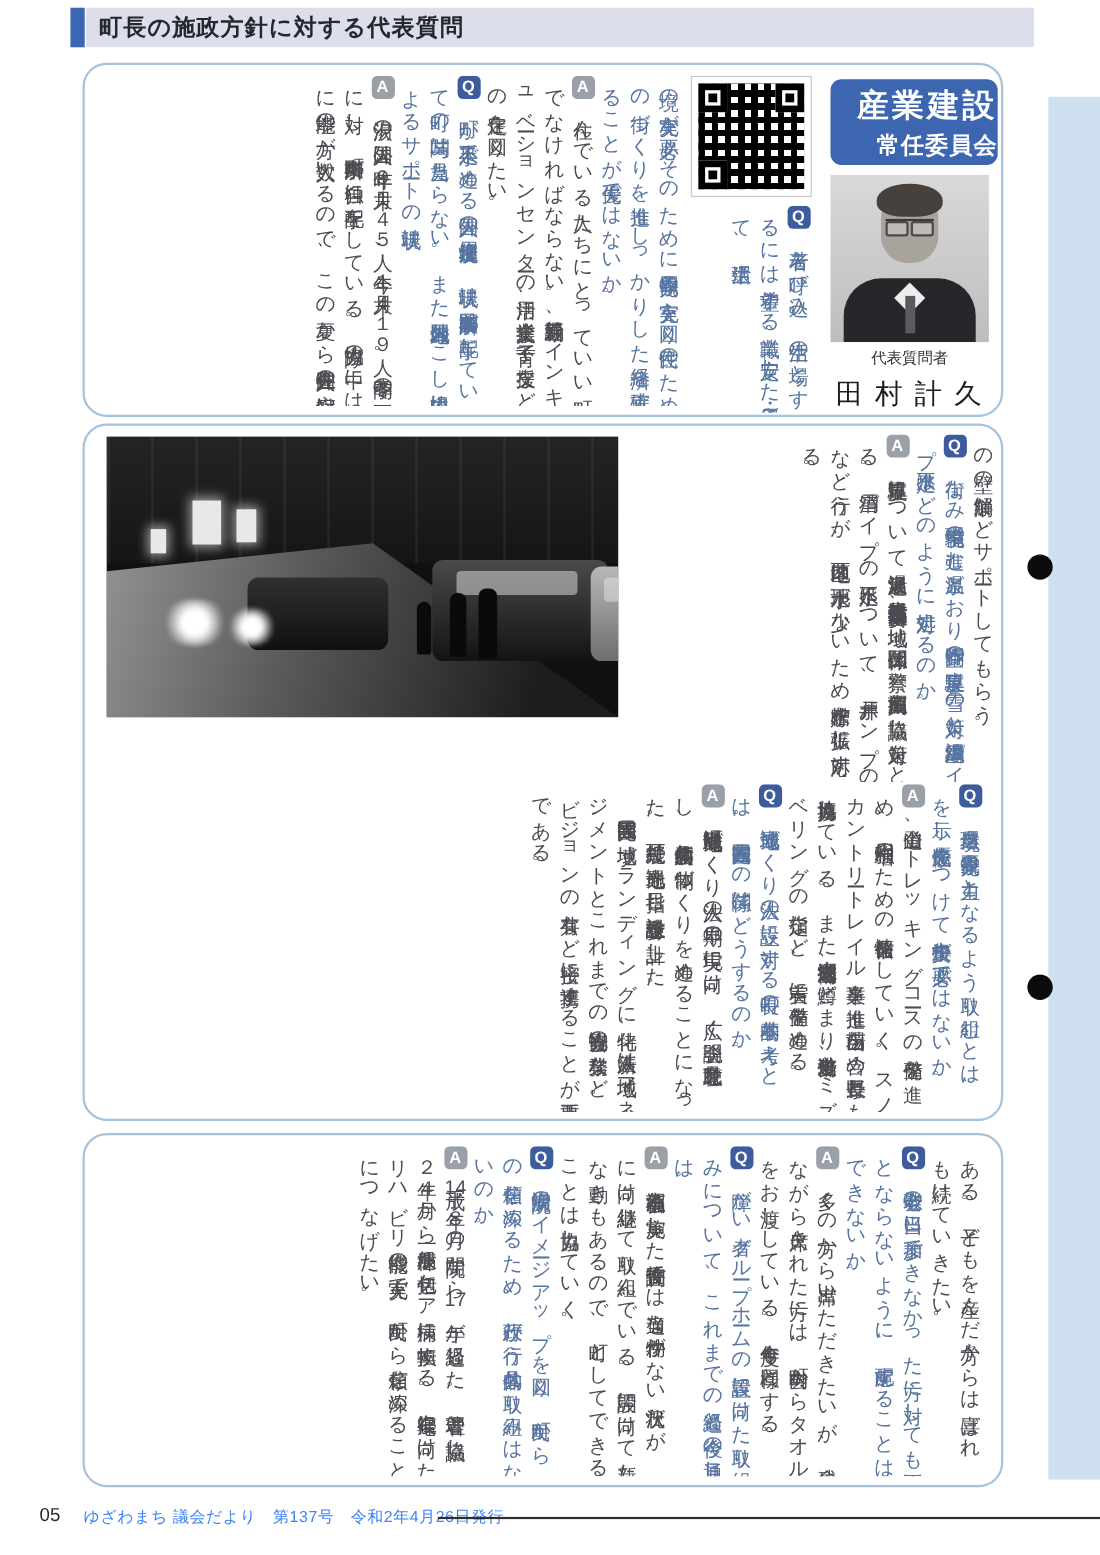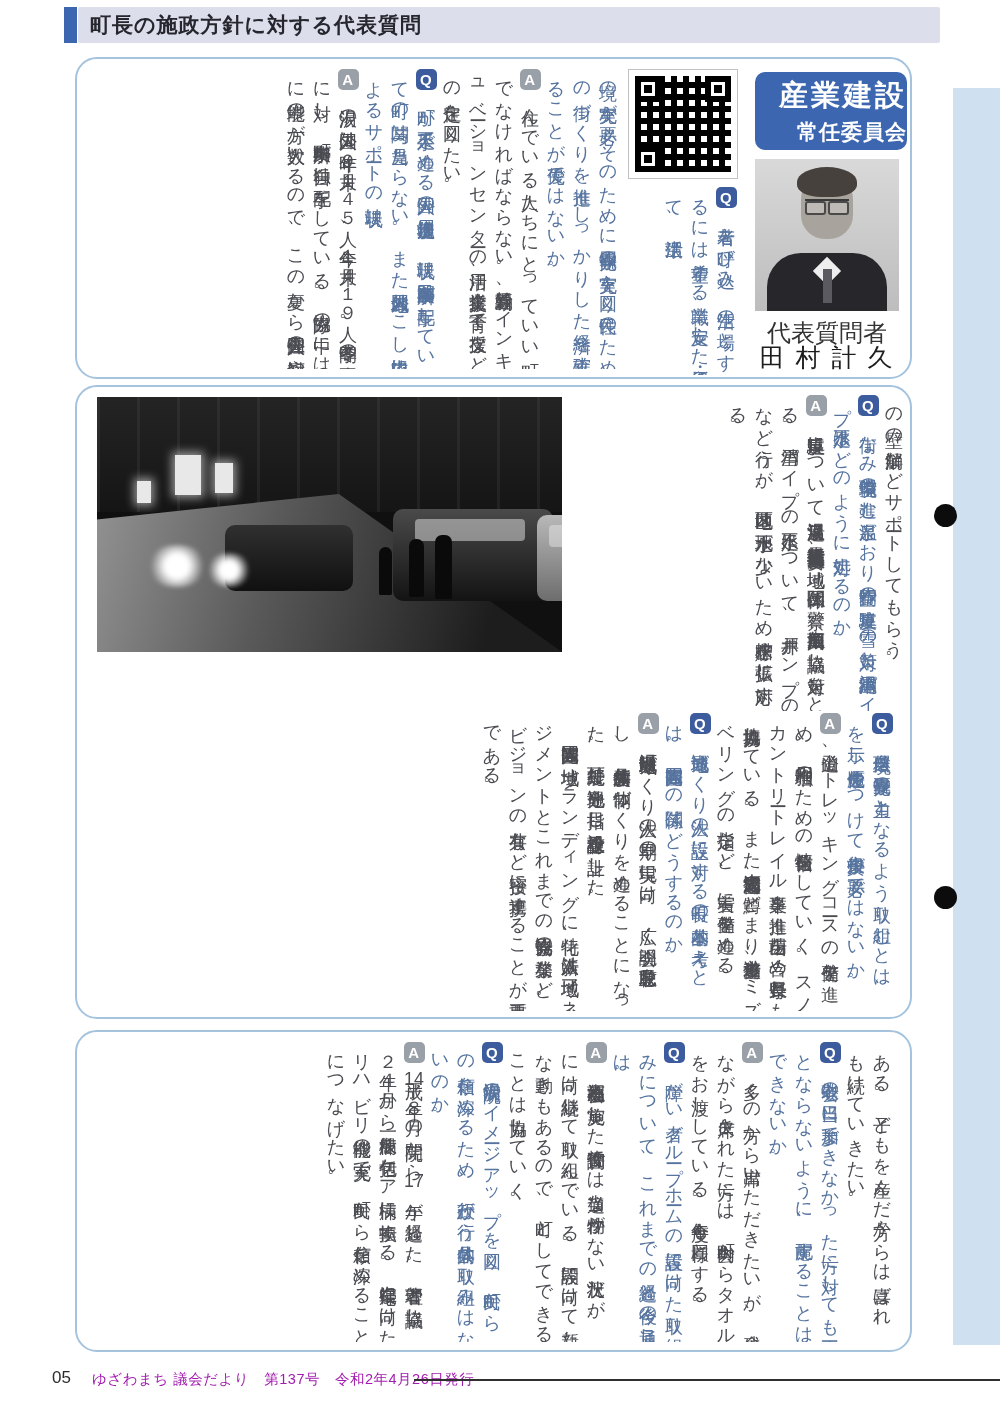--- a/index.html
+++ b/index.html
@@ -49,21 +49,21 @@
   .portrait{position:absolute;left:678px;top:100px;width:144px;height:152px;overflow:hidden;
     background:linear-gradient(#d9d9d9,#bdbdbd);}
   .po-head{position:absolute;left:46px;top:16px;width:52px;height:64px;background:#a8a39c;border-radius:24px;}
   .po-hair{position:absolute;left:42px;top:8px;width:60px;height:30px;background:#46413d;border-radius:50% 50% 40% 40%;}
   .po-glasses{position:absolute;left:50px;top:40px;width:44px;height:12px;
     border-top:2px solid #3a3a3a;display:flex;justify-content:space-between;}
   .po-glasses span{width:17px;height:10px;border:2px solid #4a4a4a;border-radius:3px;background:rgba(255,255,255,.25);}
   .po-suit{position:absolute;left:12px;bottom:0;width:120px;height:58px;background:#27272b;border-radius:34px 34px 0 0;}
   .po-shirt{position:absolute;left:62px;bottom:30px;width:20px;height:20px;background:#eee;transform:rotate(45deg);}
   .po-tie{position:absolute;left:68px;bottom:8px;width:9px;height:34px;background:#5a5a60;}
-  .role-label{position:absolute;left:678px;top:258px;width:144px;text-align:center;font-size:24px;color:#333;}
+  .role-label{position:absolute;left:678px;top:258px;width:144px;text-align:center;font-size:14px;color:#333;}
   .member-name{position:absolute;left:670px;top:282px;width:160px;text-align:center;font-size:25px;
     letter-spacing:2px;color:#1d1d1d;}
   
   .street-photo{position:absolute;left:20px;top:10px;width:465px;height:255px;background:#101010;overflow:hidden;}
   .ph-sky{position:absolute;inset:0 0 55% 0;background:
      repeating-linear-gradient(90deg,rgba(255,255,255,.05) 0 3px,transparent 3px 40px),
      linear-gradient(#242424,#151515);}
   .ph-road{position:absolute;inset:0;background:linear-gradient(105deg,#9a9a9a,#5a5a5a 40%,#1d1d1d 85%);
      clip-path:polygon(0 48%,52% 38%,100% 100%,0 100%);}
   .ph-glow{position:absolute;border-radius:50%;background:radial-gradient(circle,#fff 0 30%,rgba(255,255,255,0) 70%);filter:blur(2px);}
@@ -87,23 +87,23 @@
   .photo-caption{position:absolute;left:20px;top:273px;width:465px;text-align:center;
     font-size:16px;color:#2e2e2e;letter-spacing:1px;}
   #box2-upper{left:490px;top:8px;width:340px;height:316px;}
   #box2-lower{left:12px;top:326px;width:806px;height:298px;}
   #box3-region{left:12px;top:10px;width:806px;height:300px;}
   
   .side-strip{position:absolute;left:953px;top:88px;width:47px;height:1257px;background:var(--side-strip);}
   .side-dot{position:absolute;width:23px;height:23px;border-radius:50%;background:#0c0c0c;}
   .d1{left:934px;top:504px;} .d2{left:934px;top:886px;}
   
-  .footer{position:absolute;left:16px;top:1362px;width:802px;height:40px;}
+  .footer{position:absolute;left:0;top:1362px;width:802px;height:40px;}
   .footer-no{position:absolute;left:36px;top:6px;font-size:17px;color:#2c2c2c;}
-  .footer-text{position:absolute;left:76px;top:8px;font-size:14.5px;color:#a21caf;letter-spacing:0.5px;text-align:center;}
+  .footer-text{position:absolute;left:76px;top:8px;font-size:14.5px;color:#3b82f6;letter-spacing:0.5px;text-align:center;}
   .footer-line{position:absolute;left:398px;top:17px;width:602px;border-top:2px solid #2f2f2f;}
 </style>
 </head>
 <body>
 
 <div class="page">
 
   <div class="header-accent"></div>
   <div class="header-band">
     <div class="header-title">町長の施政方針に対する代表質問</div>

